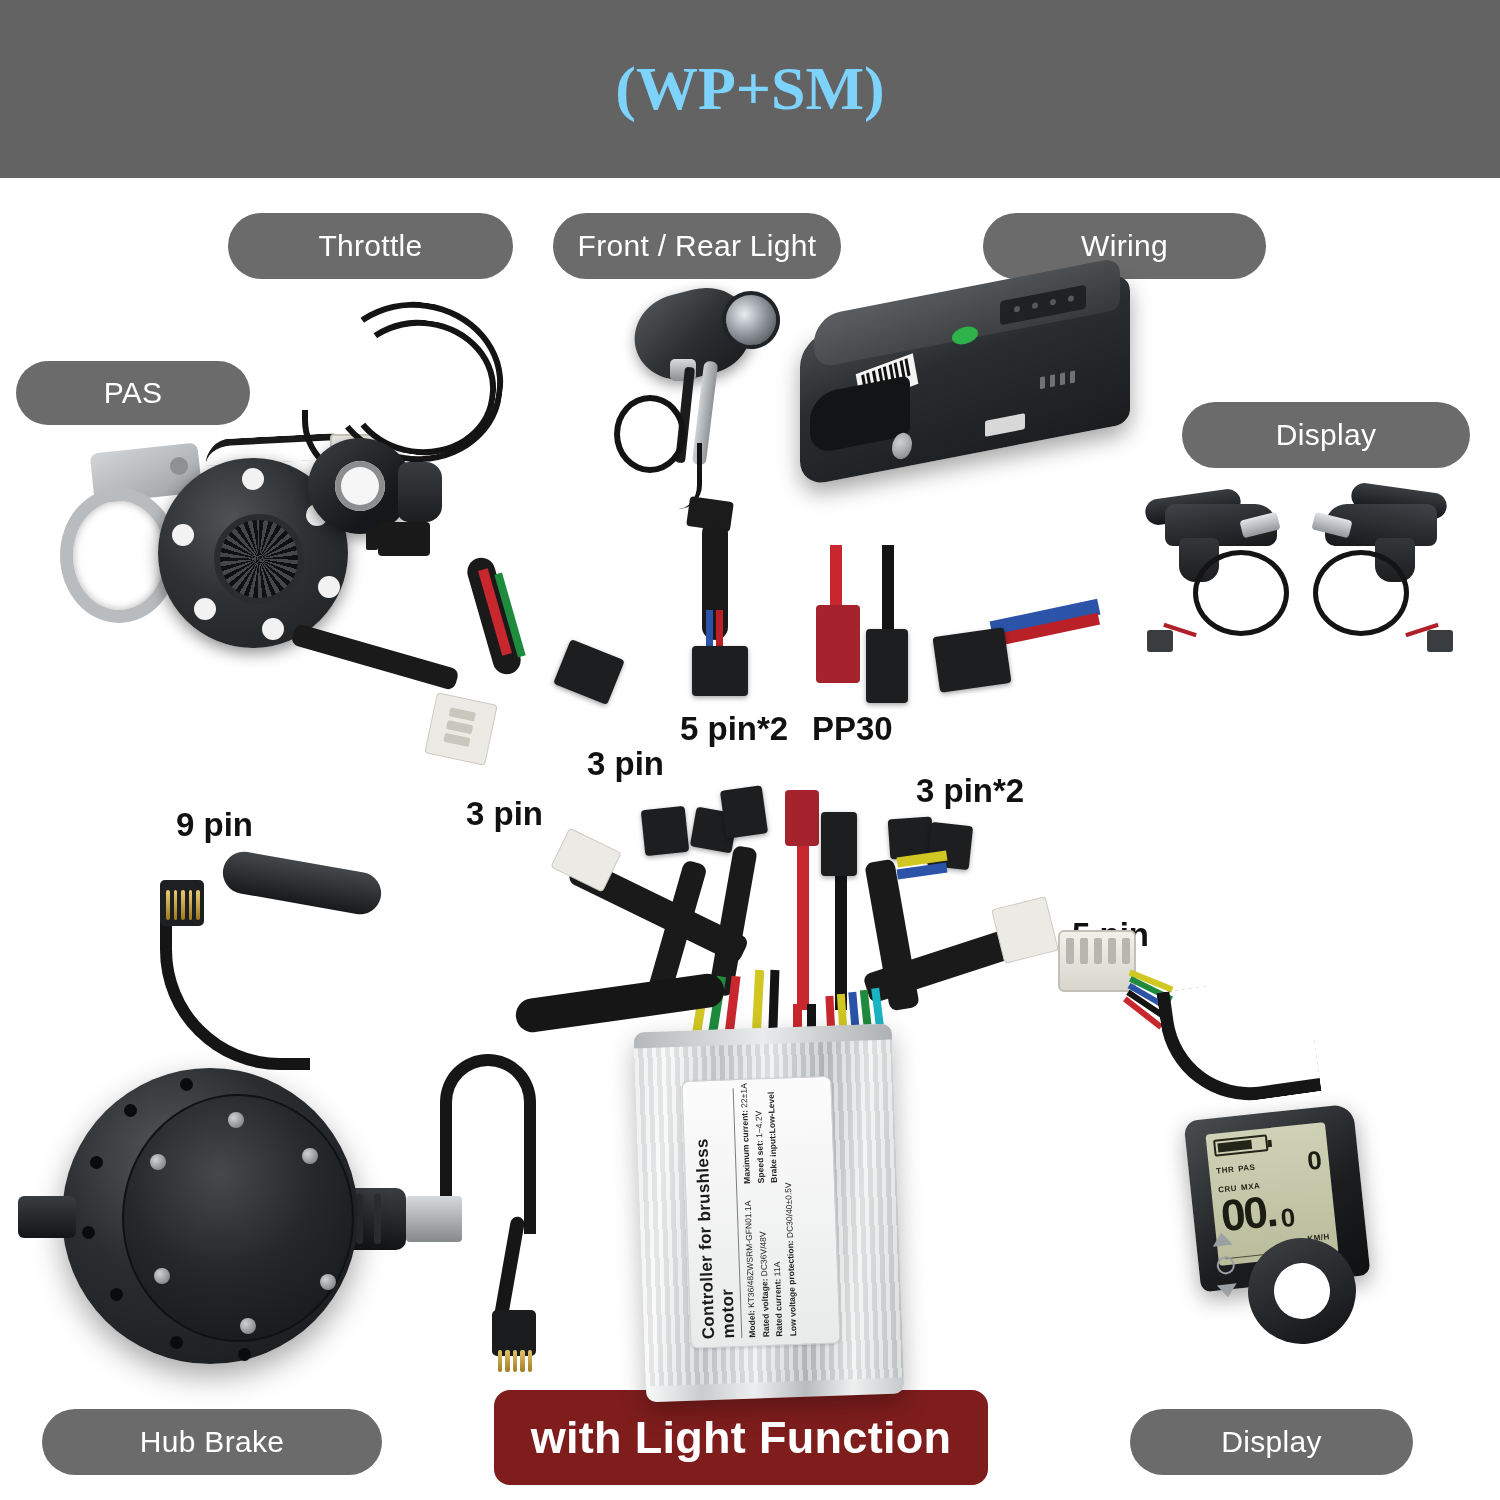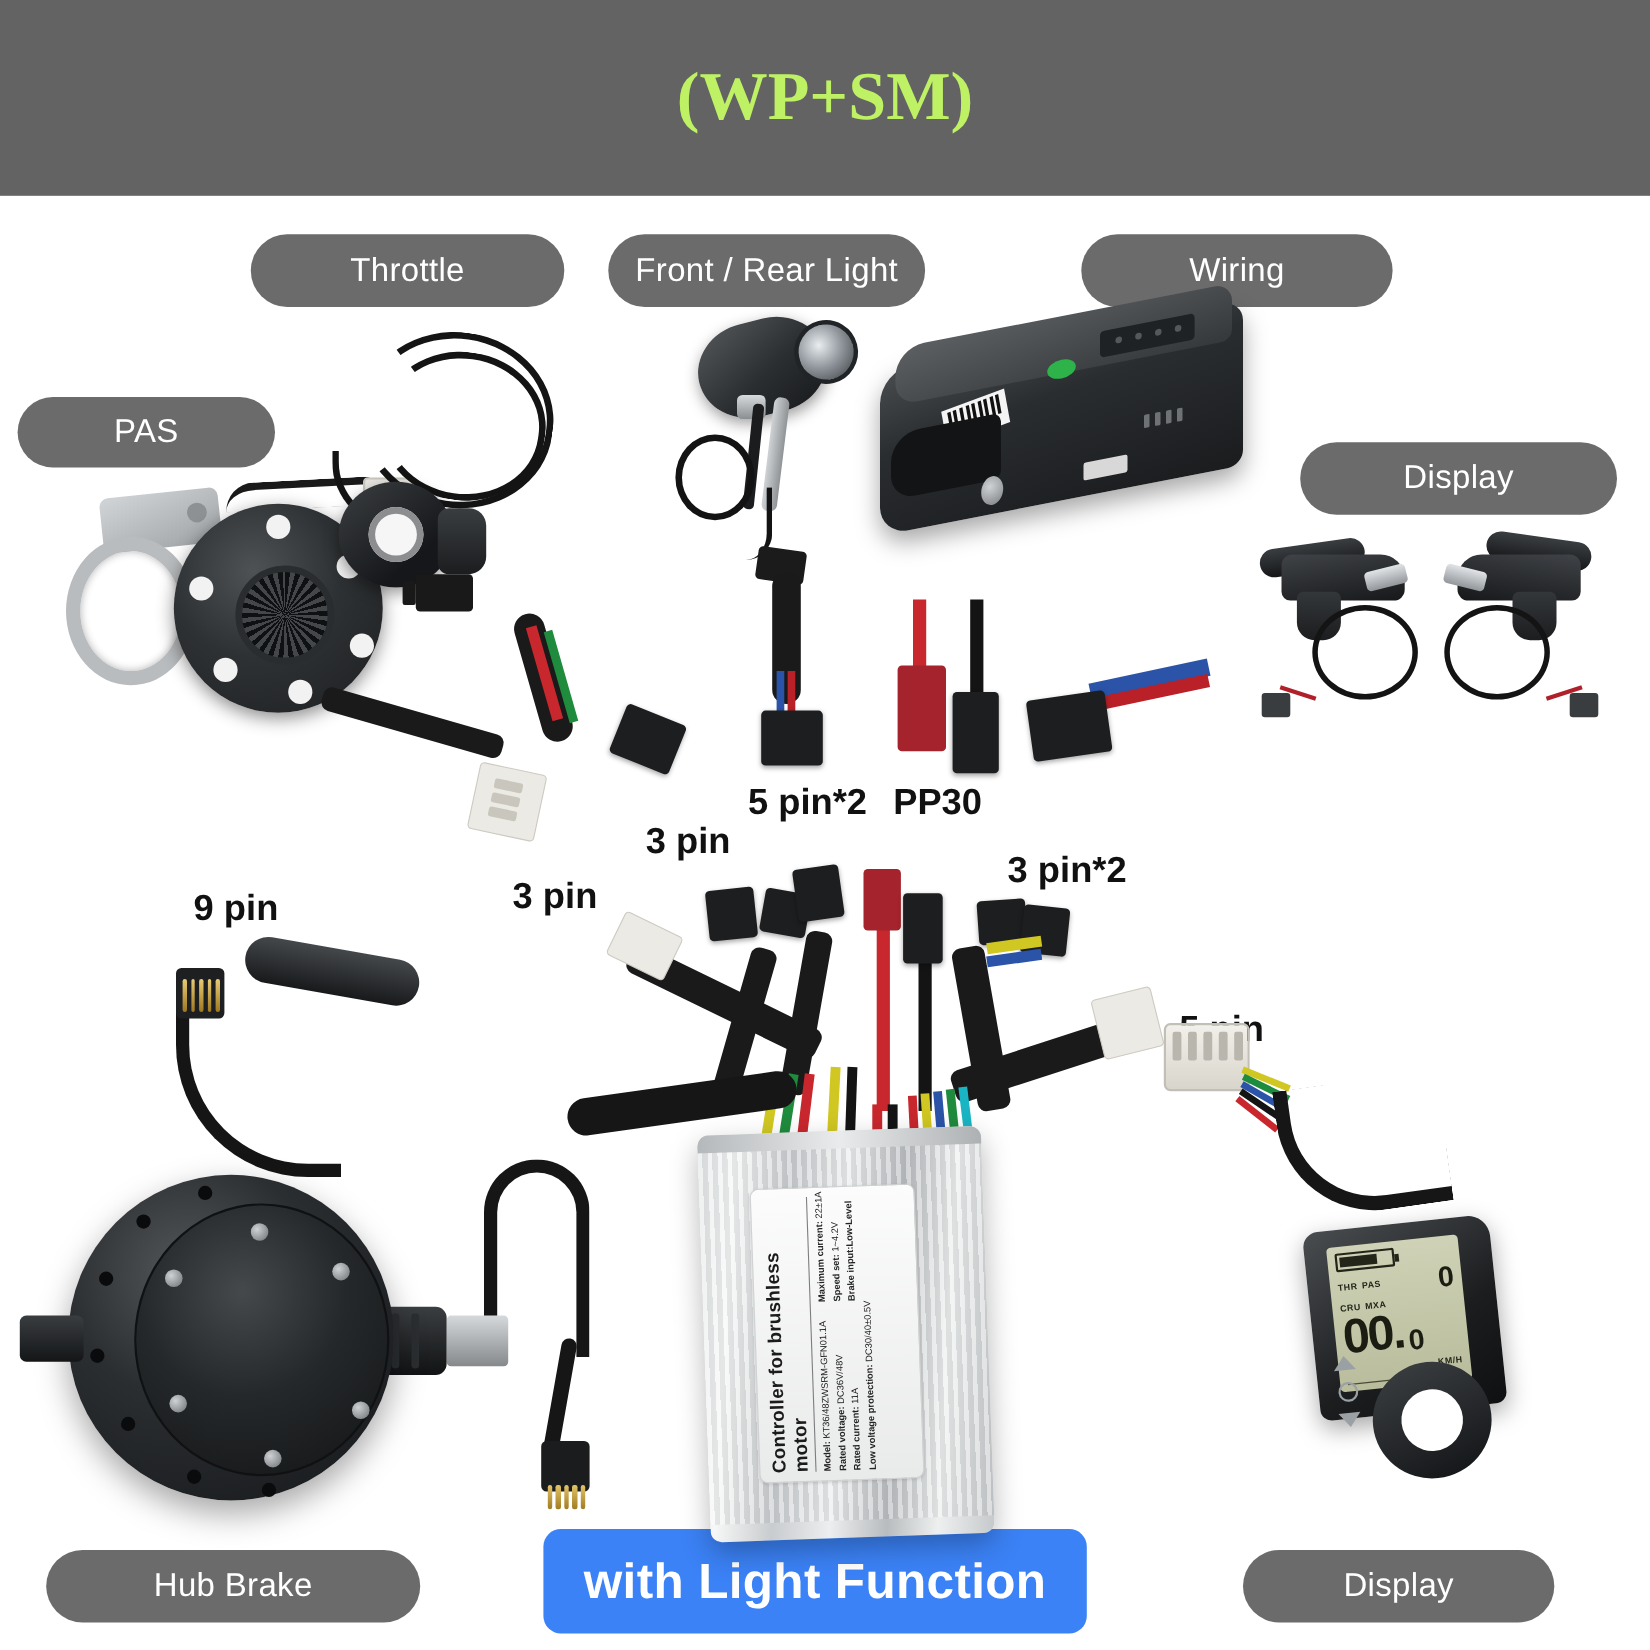--- a/index.html
+++ b/index.html
@@ -17,33 +17,33 @@
     align-items: center; justify-content: center;
   }
   .header-title {
     font-family: "Liberation Serif", serif;
     font-weight: bold; color: #ffffff;
     font-size: 71px; line-height: 1.02; letter-spacing: 0.5px;
     text-align: center; white-space: nowrap;
   }
   .header-sub {
     font-family: "Liberation Serif", serif;
-    font-weight: bold; color: #bef264;
+    font-weight: bold; color: #7dd3fc;
     font-size: 62px; line-height: 1.05; text-align: left;
   }
   
   .pill {
     position: absolute;
     background: #6b6b6b; color: #ffffff;
     border-radius: 40px;
     display: flex; align-items: center; justify-content: center;
     font-size: 30px; letter-spacing: 0.3px;
     font-family: "Liberation Sans", sans-serif;
   }
-  .pill.green { background: #3b82f6; font-weight: bold; font-size: 45px; border-radius: 16px; }
+  .pill.green { background: #7f1d1d; font-weight: bold; font-size: 45px; border-radius: 16px; }
   
   .pin-label {
     position: absolute; color: #111111;
     font-size: 33px; font-weight: bold;
     font-family: "Liberation Sans", sans-serif;
     white-space: nowrap;
   }
   
   .comp { position: absolute; }
   

